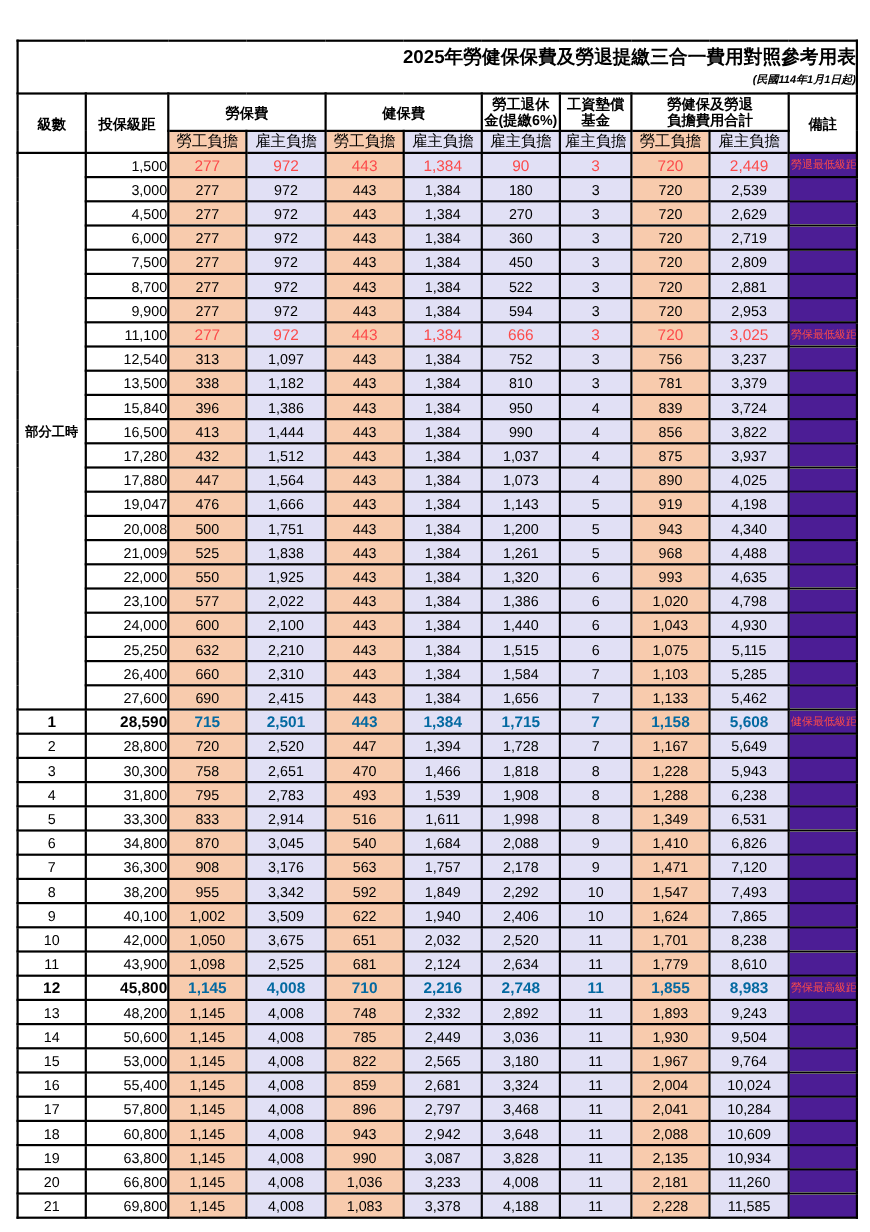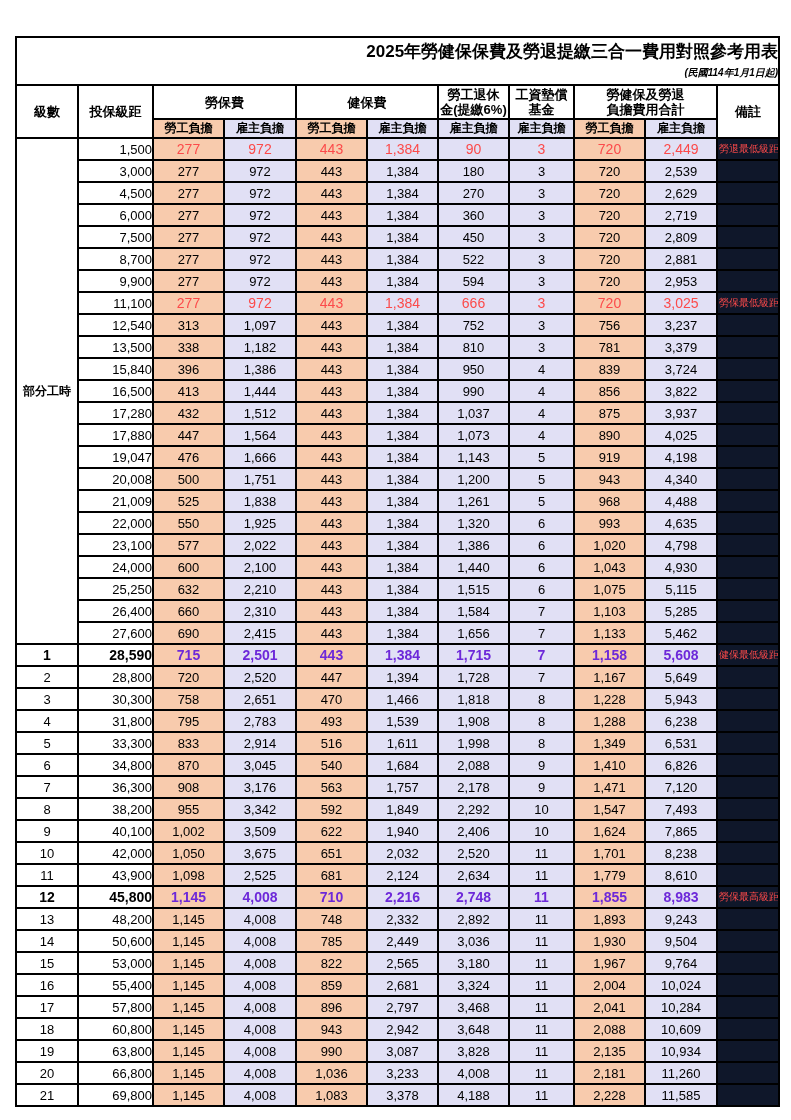--- a/index.html
+++ b/index.html
@@ -5,30 +5,30 @@
   html,body{margin:0;padding:0;background:#fff;}
   body{width:791px;height:1120px;font-family:"Liberation Sans",sans-serif;color:#000;}
   .page{padding:36px 0 0 15px;}
   table{border-collapse:collapse;table-layout:fixed;width:763px;border:2px solid #000;}
   th,td{border:2px solid #000;padding:0;overflow:hidden;white-space:nowrap;}
   .title-cell{height:46px;text-align:right;vertical-align:middle;background:#fff;}
   .title-main{font-size:17px;font-weight:bold;line-height:24px;}
   .title-sub{font-size:10px;font-weight:bold;line-height:18px;font-style:italic;}
   thead th{font-weight:bold;text-align:center;vertical-align:middle;background:#fff;}
   .h1 th{height:32px;font-size:13px;line-height:15px;}
-  .h2 th{height:17px;font-size:12px;font-weight:bold;}
+  .h2 th{height:17px;font-size:14px;font-weight:normal;}
   .orange{background:#F8CBAD;}
   .lav{background:#E1E0F5;}
   tbody td{height:20px;font-size:13px;text-align:center;vertical-align:middle;}
   td.group{background:#fff;font-size:12px;text-align:center;font-weight:bold;}
   td.lv{background:#fff;}
   td.amt{background:#fff;text-align:right;}
-  td.rm{background:#0f172a;font-size:10px;color:#FC4A4A;padding:0 1px;}
+  td.rm{background:#4c1d95;font-size:10px;color:#FC4A4A;padding:0 1px;}
   tr.r-red td.val{color:#FC4A4A;font-size:14px;}
-  tr.r-redbold td.val{color:#6d28d9;font-size:14px;font-weight:bold;}
+  tr.r-redbold td.val{color:#0369a1;font-size:14px;font-weight:bold;}
   tr.r-redbold td.lv,tr.r-redbold td.amt{font-weight:bold;font-size:14px;}
 </style>
 </head>
 <body>
 
 <div class="page">
   <table>
     <colgroup>
       <col style="width:62px">
         <col style="width:75px">

